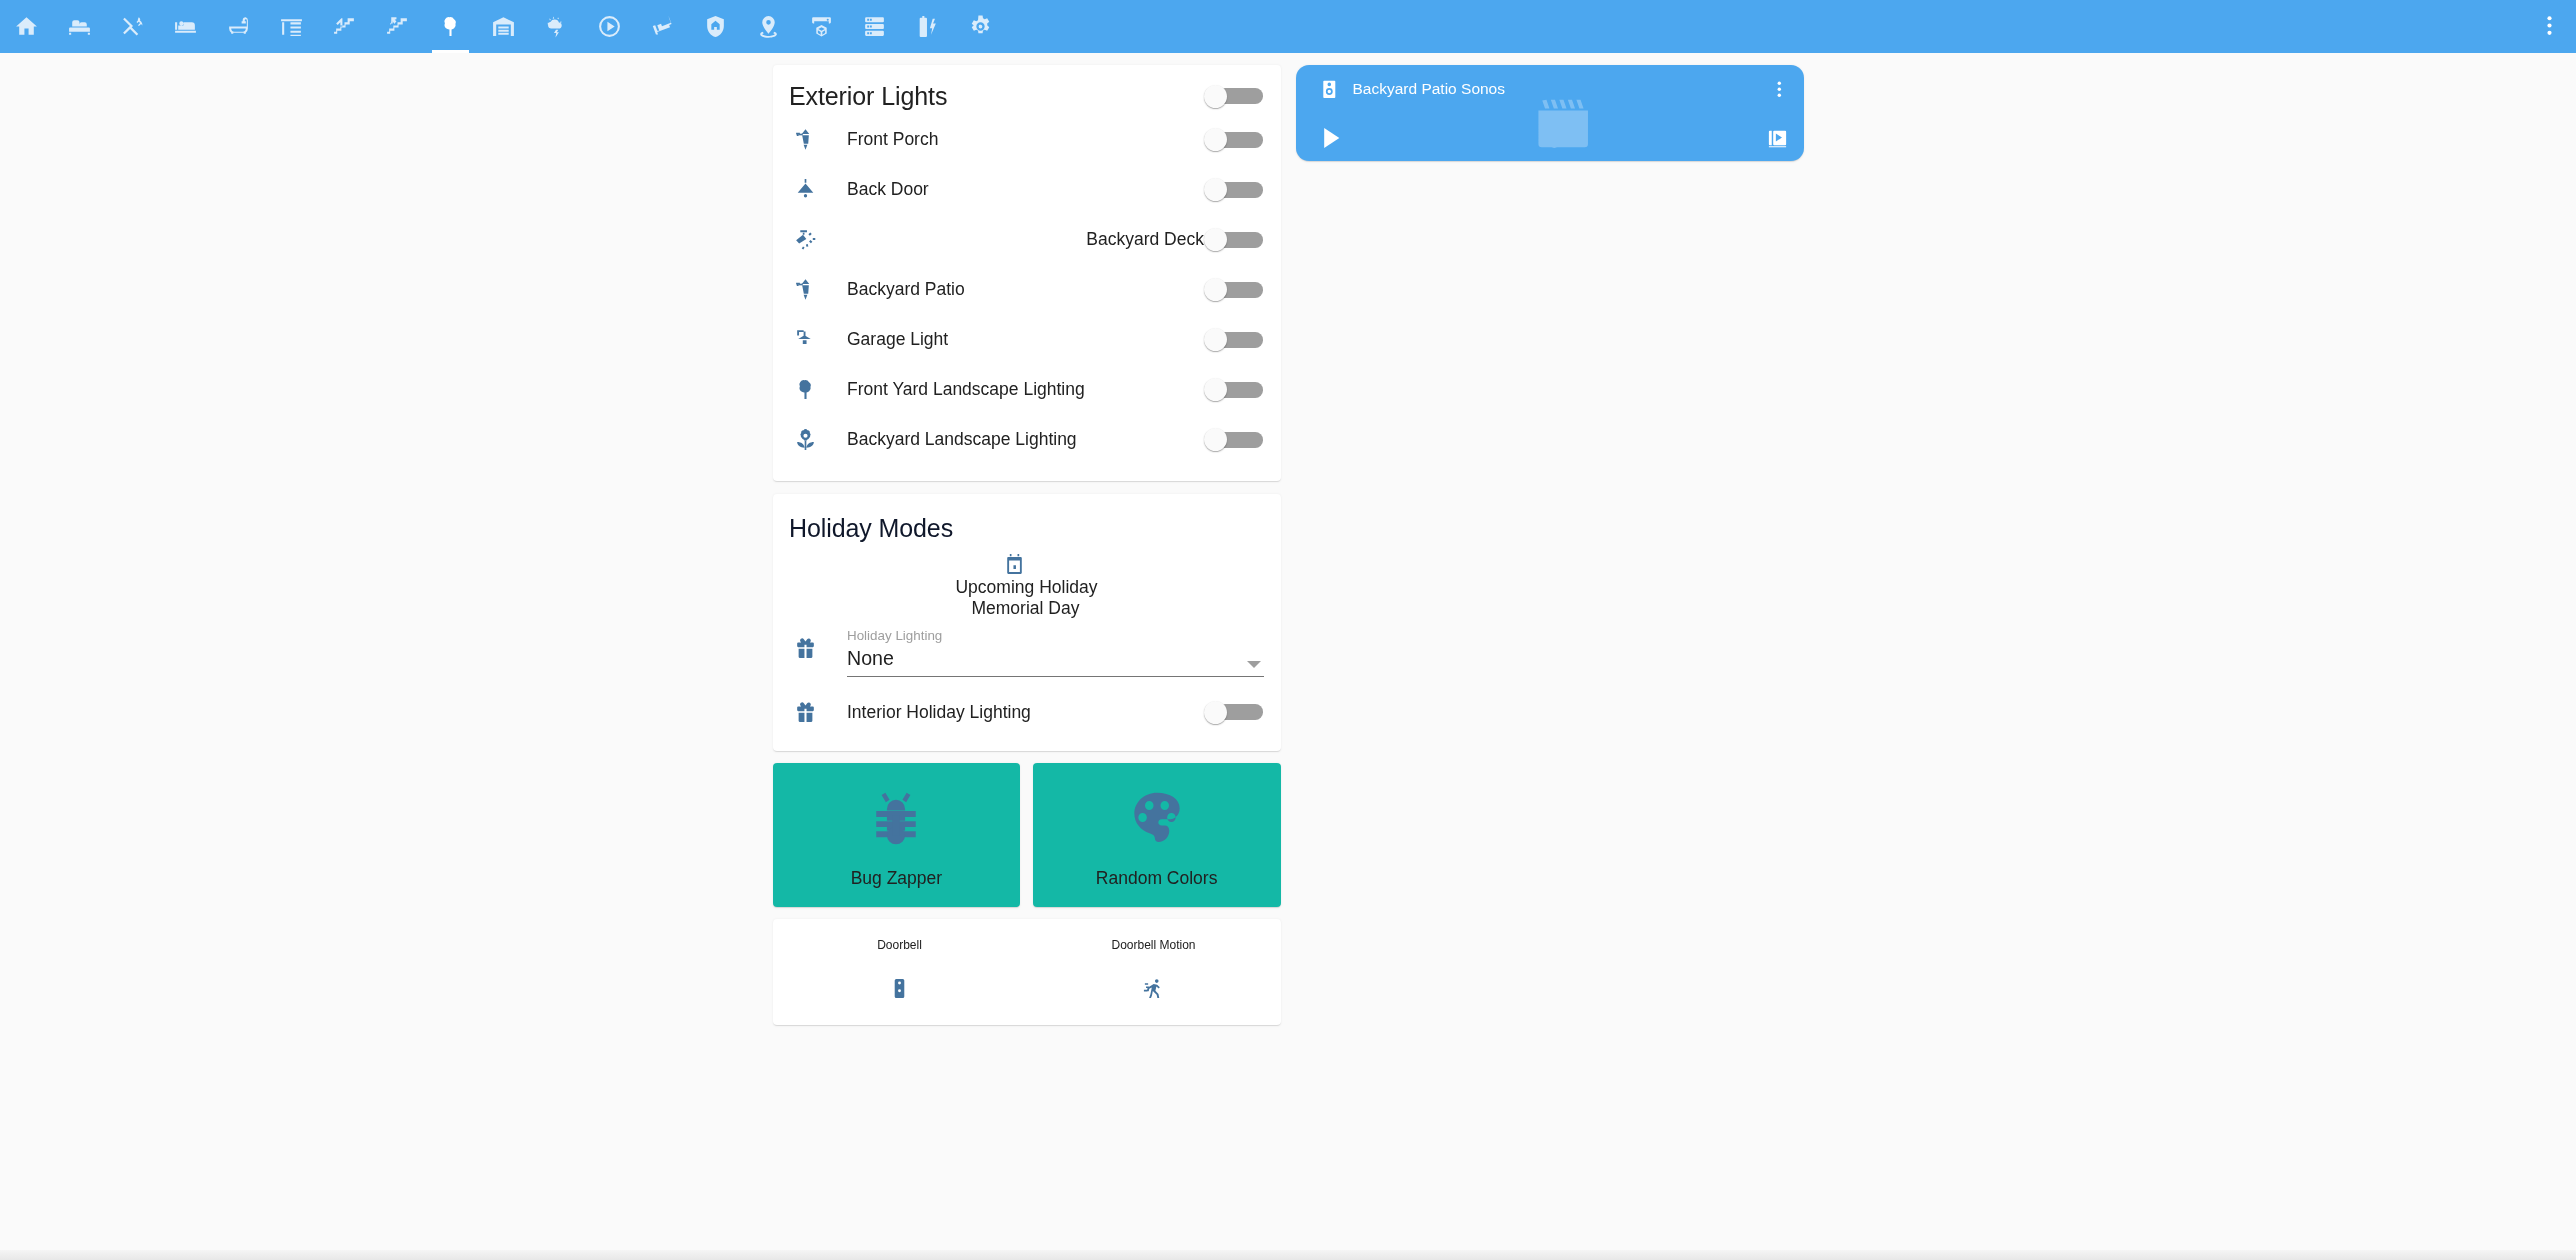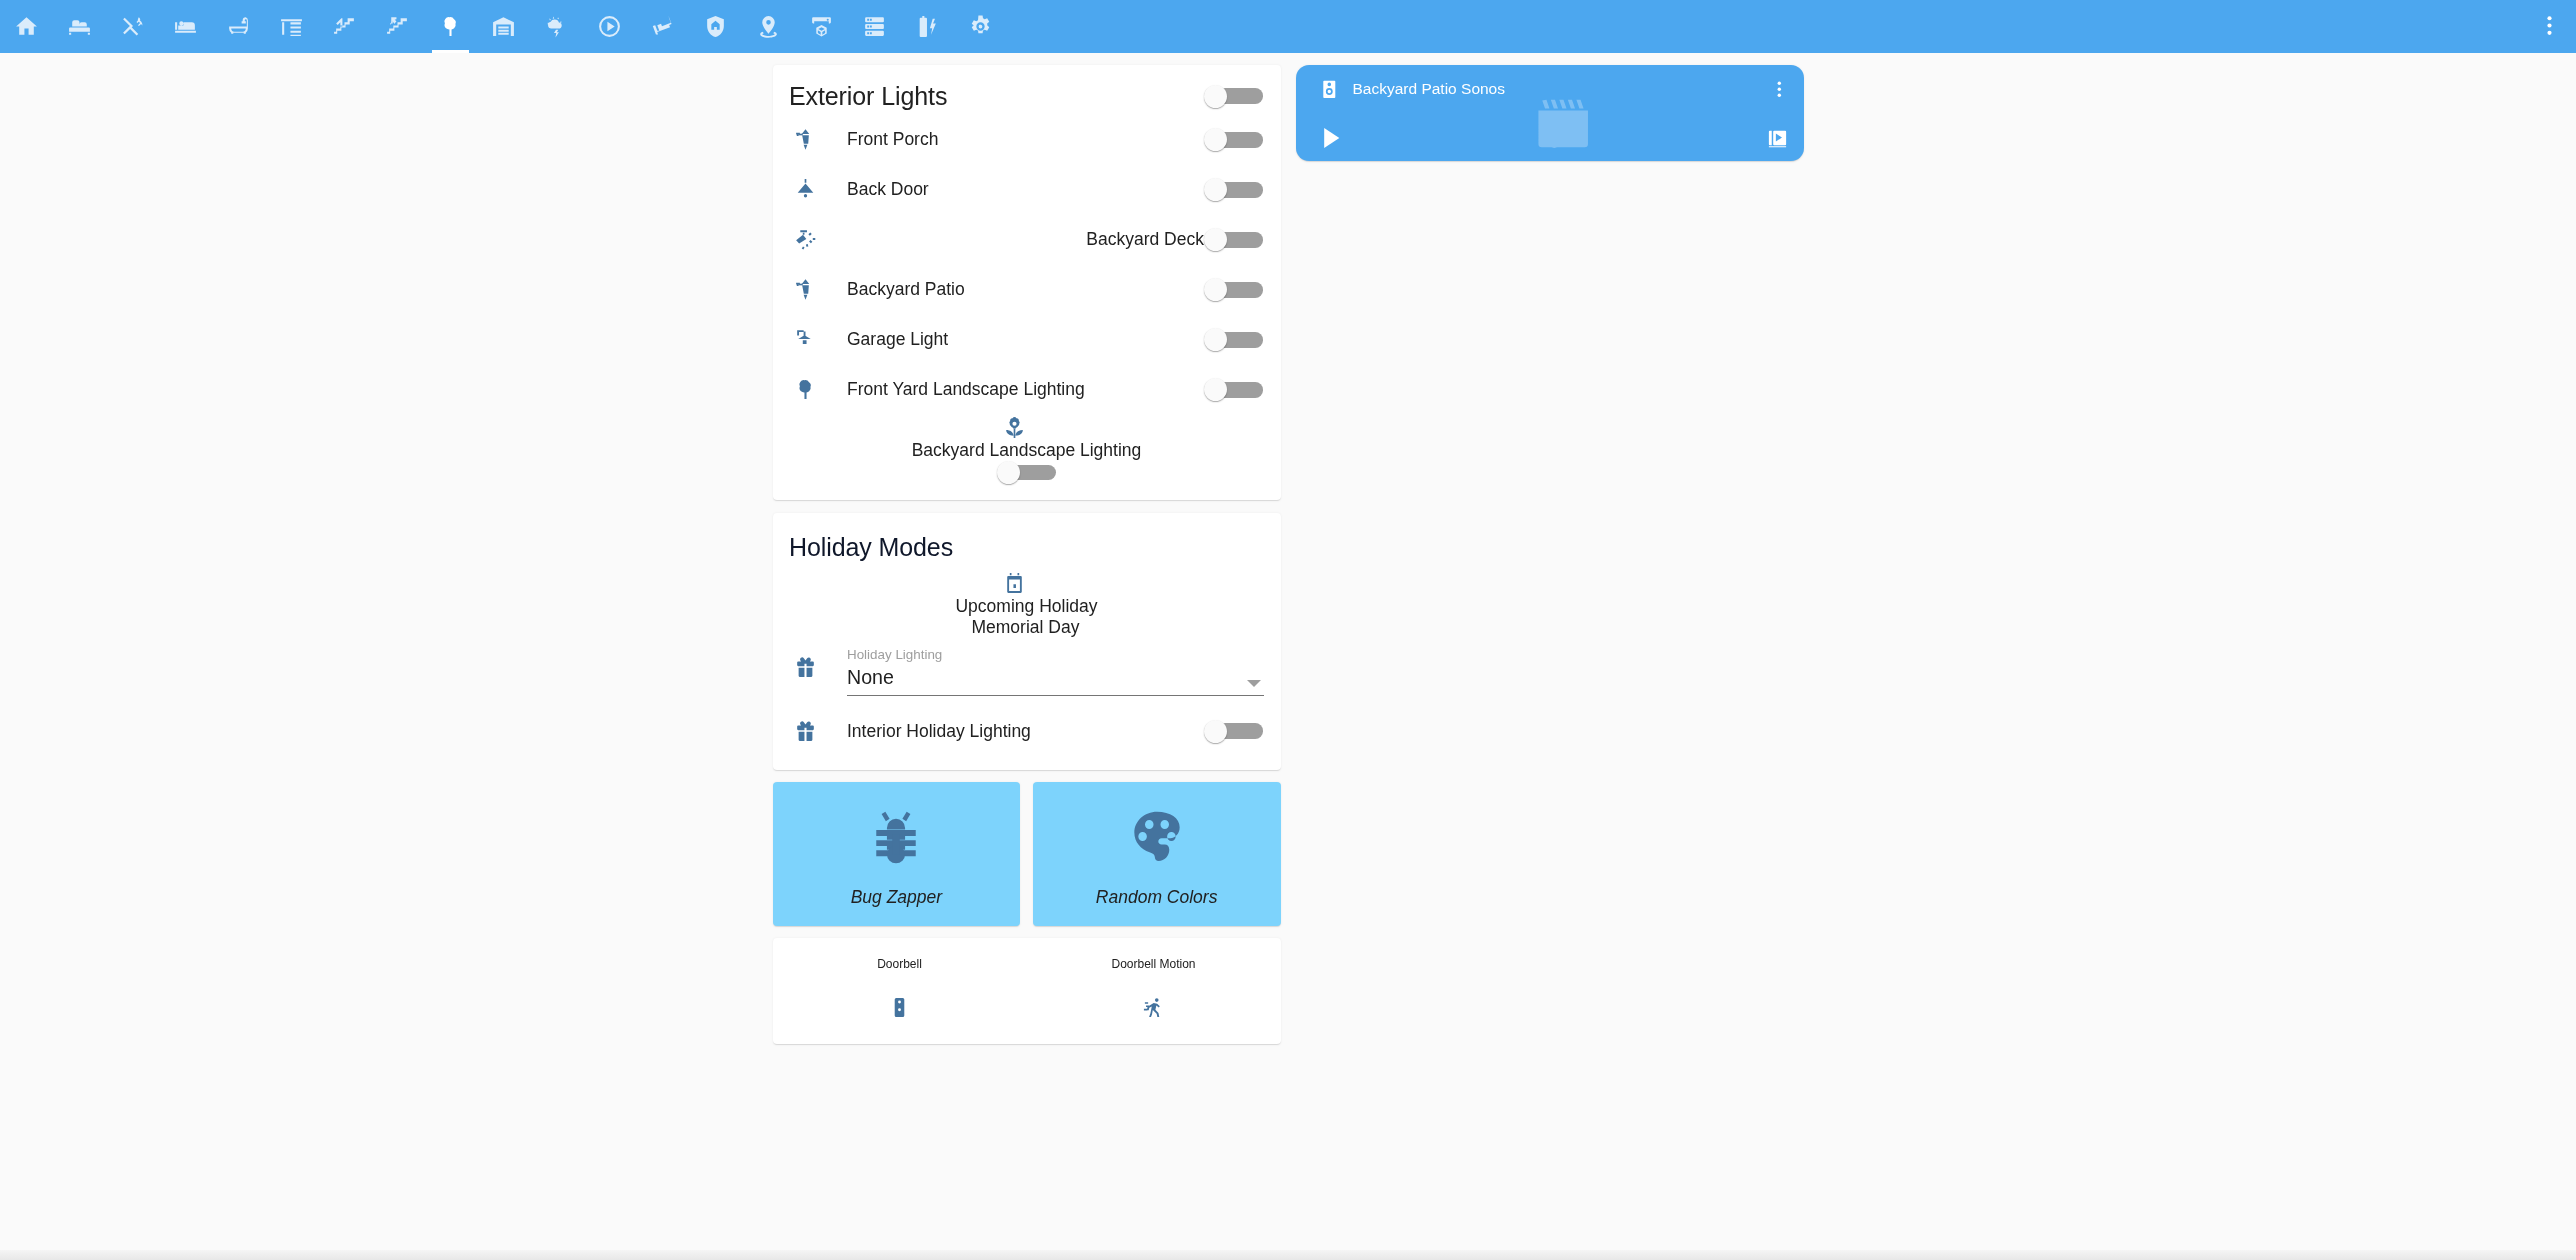--- a/index.html
+++ b/index.html
@@ -179,31 +179,30 @@
     width: 0; height: 0;
     border-left: 7.2px solid transparent;
     border-right: 7.2px solid transparent;
     border-top: 7.2px solid #9e9e9e;
   }
 
   
   .button-row { display: flex; gap: 12.4px; }
   .btn-card {
     flex: 1;
-    background: #7dd3fc;
+    background: #14b8a6;
     border-radius: 4.1px;
     box-shadow: 0 1px 1px 0 rgba(0,0,0,.07),
                 0 0.5px 2.6px 0 rgba(0,0,0,.06),
                 0 1.5px 0.5px -1px rgba(0,0,0,.06);
     padding: 23px 0 18.6px 0;
     display: flex;
     flex-direction: column;
     align-items: center;
     cursor: pointer;
-    font-style: italic;
   }
   .btn-card .big-icon svg { width: 64px; height: 64px; display: block; }
   .btn-card .big-icon svg * { fill: #44739e; }
   .btn-card .btn-label {
     margin-top: 17.5px;
     font-size: 17.5px;
     color: #212121;
   }
 
   
@@ -552,21 +551,21 @@
                   <path d="M11 21v-6.2a4.5 4.5 0 0 1-3.3-1.1 4 4 0 0 1-1.1-4.6A3.6 3.6 0 0 1 7 4.9 4 4 0 0 1 11 3a4.2 4.2 0 0 1 4.4 2 3.7 3.7 0 0 1 1.4 4.4 4.1 4.1 0 0 1-1.3 4.3 4.6 4.6 0 0 1-2.5 1.1V21z"></path>
                 </svg>
             </span>
             <span class="row-name">Front Yard Landscape Lighting</span>
             <div class="toggle">
               <span class="track"></span>
               <span class="knob"></span>
             </div>
           </div>
 
-          <div class="row" style="padding-left:0;padding-right:0;flex-direction:column;">
+          <div class="row" style="padding-left:0;padding-right:0;">
             <span class="row-icon">
               <svg viewBox="0 0 24 24">
                   <path d="M12 2a2 2 0 0 0-1.8 1.2 2 2 0 0 0-2.3 2.6A2 2 0 0 0 7.5 8.5a2 2 0 0 0 1.1 2.1 2 2 0 0 0 1.6 1.5 2 2 0 0 0 3.6 0 2 2 0 0 0 1.6-1.5 2 2 0 0 0 1.1-2.1 2 2 0 0 0-.4-2.7 2 2 0 0 0-2.3-2.6A2 2 0 0 0 12 2m0 4.4a2 2 0 1 1 0 4 2 2 0 0 1 0-4M11.2 13h1.6v9h-1.6zM4 14.4c0 3.3 3.1 5.4 7 5.4-.2-3.4-3.1-5.4-7-5.4m16 0c-3.9 0-6.8 2-7 5.4 3.9 0 7-2.1 7-5.4"></path>
                 </svg>
             </span>
             <span class="row-name">Backyard Landscape Lighting</span>
             <div class="toggle">
               <span class="track"></span>
               <span class="knob"></span>
             </div>

